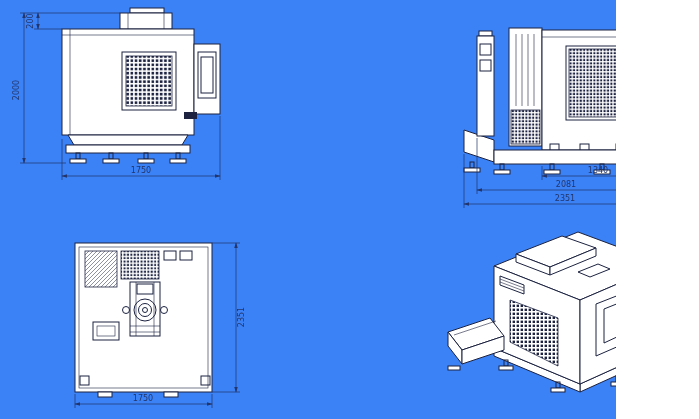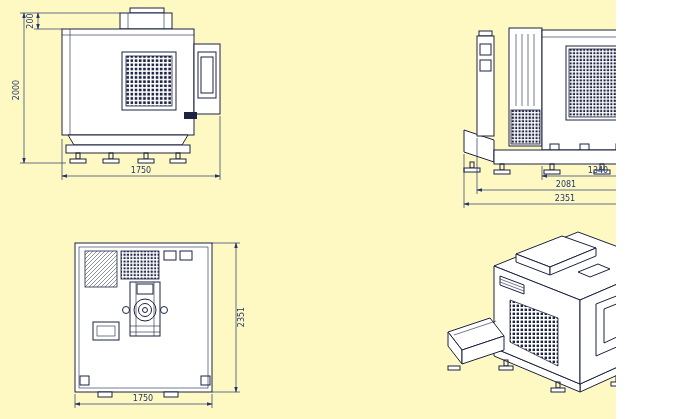--- a/index.html
+++ b/index.html
@@ -1,20 +1,20 @@
 <!DOCTYPE html>
 <html><head>
 <meta charset="utf-8">
 <style>
   * { margin:0; padding:0; box-sizing:border-box; }
   html,body { background:#ffffff; }
   body { font-family:"DejaVu Sans", sans-serif; }
   .canvas {
     position:relative; width:616px; height:419px;
-    background:#fef9c3; overflow:hidden;
+    background:#3b82f6; overflow:hidden;
   }
   .view { position:absolute; }
   .view svg { display:block; }
   
   .ln  { fill:none;    stroke:#1c2240; stroke-width:1; }
   .lnf { fill:#ffffff; stroke:#1c2240; stroke-width:1; }
   .thin{ fill:none;    stroke:#1c2240; stroke-width:0.6; }
   .dk  { fill:#1c2240; stroke:none; }
   .pnl { stroke:#1c2240; stroke-width:0.8; }
   .dim { fill:none; stroke:#23356b; stroke-width:0.7; }

